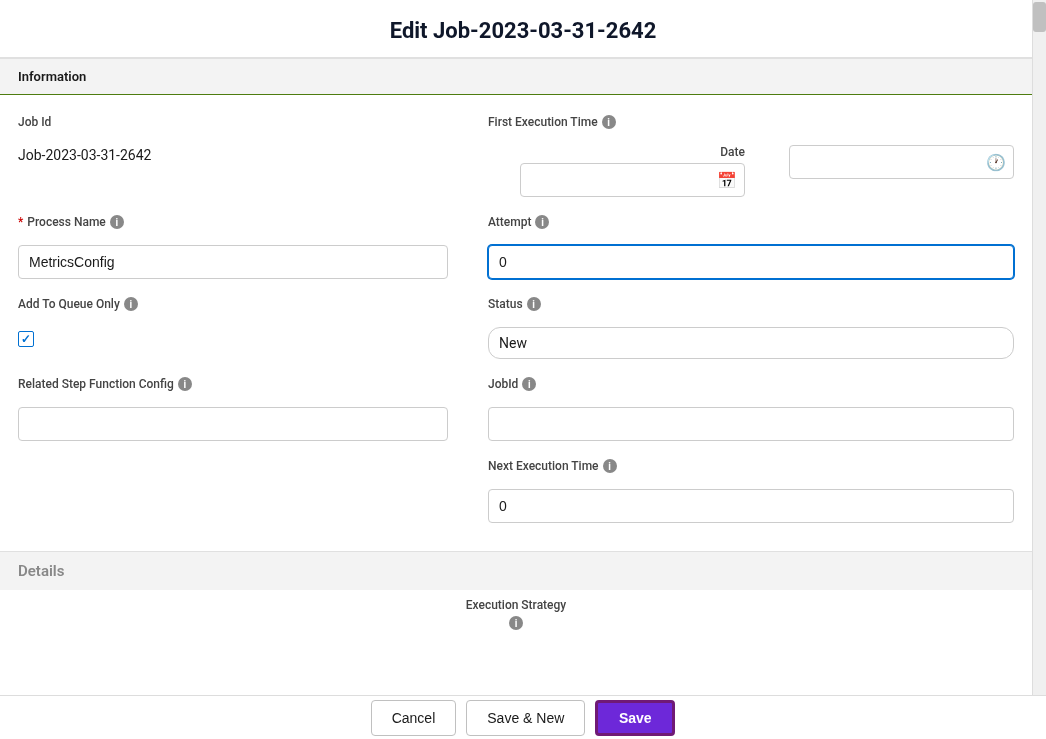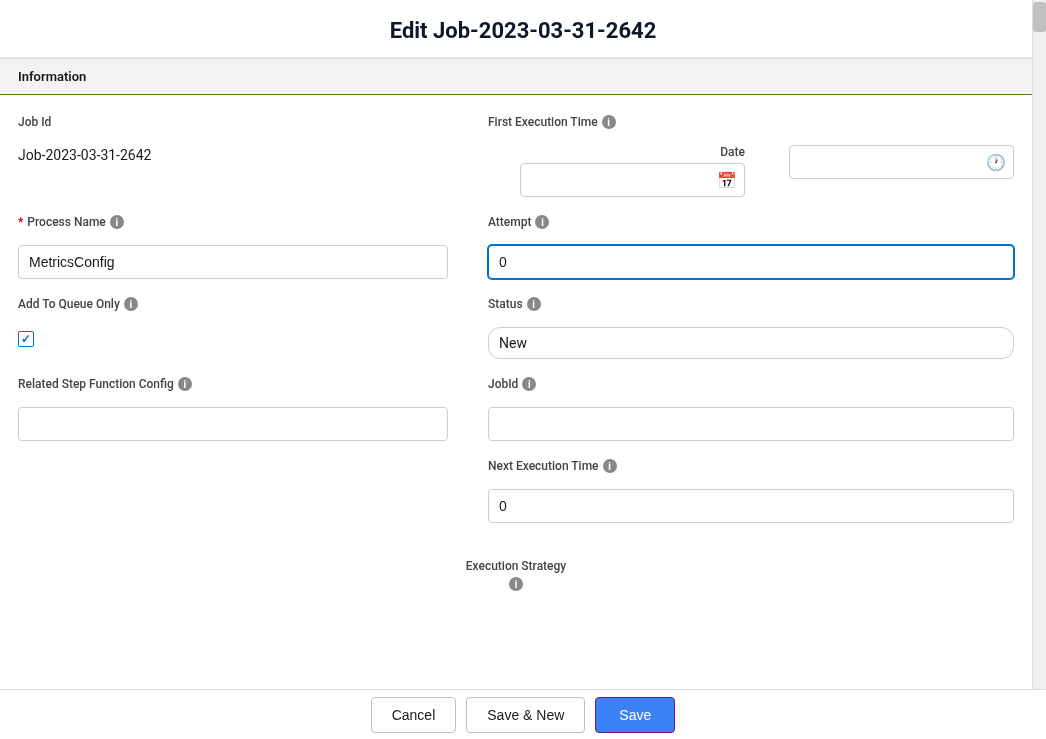--- a/index.html
+++ b/index.html
@@ -242,21 +242,21 @@
       background: #fff;
       flex-direction: column;
     }
 
     
     .footer {
       position: absolute;
       bottom: 0;
       left: 0;
       right: 0;
-      height: 50px;
+      height: 44px;
       background: #fff;
       border-top: 1px solid #ddd;
       display: flex;
       align-items: center;
       justify-content: center;
       gap: 10px;
       padding: 0 18px;
     }
 
     .btn {
@@ -278,25 +278,25 @@
     }
 
     .btn-save-new {
       border: 1px solid #c0c0c0;
       background: #fff;
       color: #1a1a1a;
       min-width: 100px;
     }
 
     .btn-save {
-      background: #3b82f6;
+      background: #6d28d9;
       color: #fff;
-      border: 1px solid #701a75;
+      border: 3px solid #701a75;
       min-width: 80px;
-      font-weight: 400;
+      font-weight: 700;
     }
   </style>
 </head>
 <body>
 
 <div class="page-container">
 
   <div class="scrollbar">
     <div class="scrollbar-thumb"></div>
   </div>
@@ -408,20 +408,21 @@
             <span>Next Execution Time</span>
             <span class="info-icon">i</span>
           </div>
           <input type="text" class="form-input" value="0" style="">
         </div>
       </div>
 
 
     </div>
 
+    <div class="details-section">Details</div>
 
     <div class="execution-strategy-label">
       <span>Execution Strategy</span>
       <span class="info-icon">i</span>
     </div>
 
   </div>
 
   <div class="footer">
     <button class="btn btn-cancel">Cancel</button>

